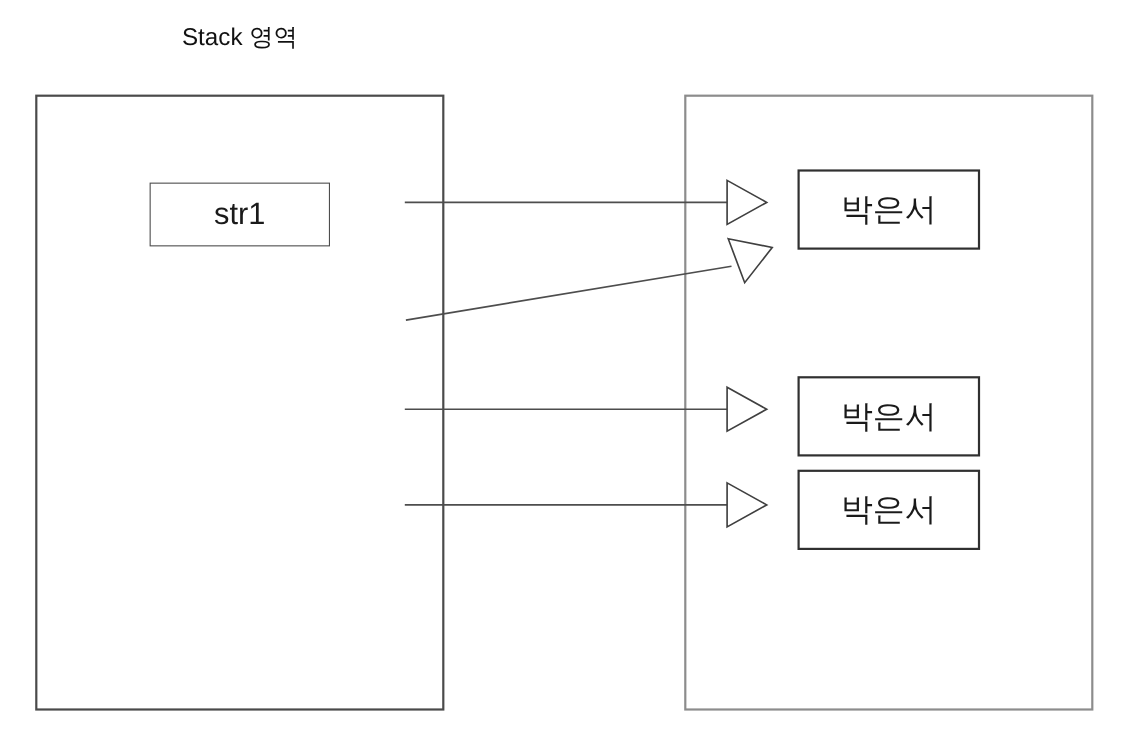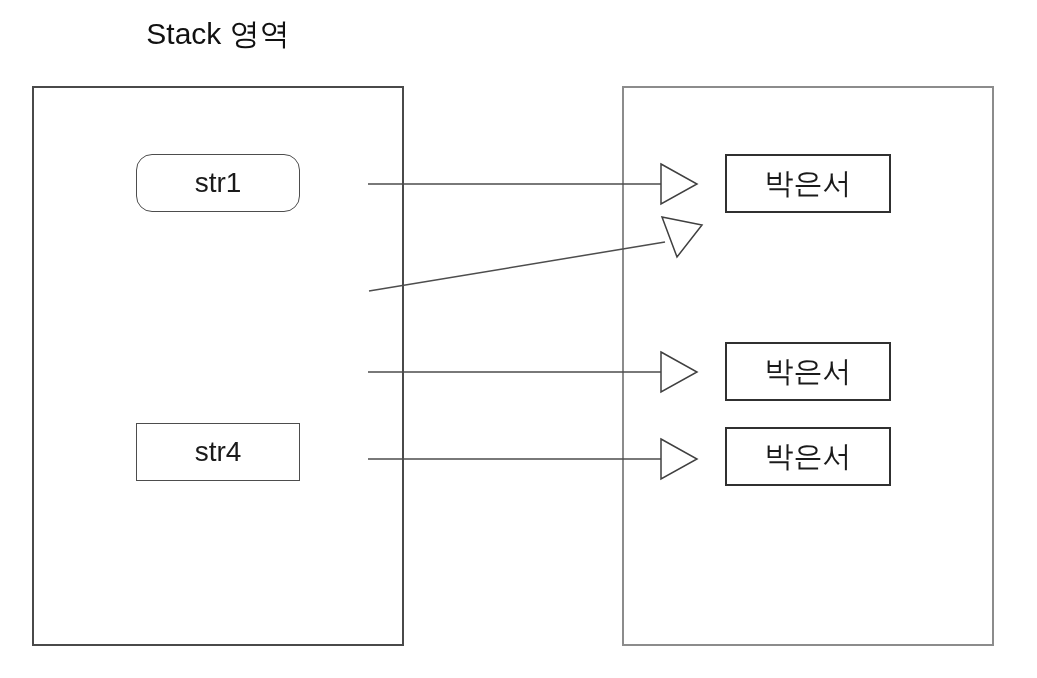--- a/index.html
+++ b/index.html
@@ -14,21 +14,21 @@
     background: #ffffff;
     font-family: "Liberation Sans", sans-serif;
     color: #1a1a1a;
     overflow: hidden;
   }
   .region-title {
     position: absolute;
     top: 14px;
     width: 372px;
     text-align: center;
-    font-size: 30px;
+    font-size: 22px;
     line-height: 40px;
     color: #111111;
     white-space: nowrap;
   }
   .stack-title { left: 32px; }
   .heap-title  { left: 622px; }
 
   .region {
     position: absolute;
     top: 86px;
@@ -55,29 +55,29 @@
     justify-content: center;
     white-space: nowrap;
   }
   .stack-node {
     left: 136px;
     width: 164px;
     height: 58px;
     border: 1.5px solid #4d4d4d;
     font-size: 28px;
   }
-  .n-str1 { top: 154px; border-radius: 16px; }
+  .n-str1 { top: 166px; }
   .n-str2 { top: 244px; }
   .n-str3 { top: 334px; }
   .n-str4 { top: 423px; }
 
   .heap-node {
     left: 725px;
     width: 166px;
-    height: 59px;
+    height: 73px;
     border: 2px solid #303030;
     font-size: 29px;
   }
   .n-heap1 { top: 154px; }
   .n-heap2 { top: 342px; }
   .n-heap3 { top: 427px; }
 
   .arrow-layer {
     position: absolute;
     left: 0;
@@ -120,19 +120,18 @@
       <line x1="368" y1="372" x2="661" y2="372"></line>
       <polygon points="661,352 697,372 661,392"></polygon>
     </g>
     <g>
       <line x1="368" y1="459" x2="661" y2="459"></line>
       <polygon points="661,439 697,459 661,479"></polygon>
     </g>
   </svg>
 
   <div class="node stack-node n-str1">str1</div>
-  <div class="node stack-node n-str4">str4</div>
 
   <div class="node heap-node n-heap1">박은서</div>
   <div class="node heap-node n-heap2">박은서</div>
   <div class="node heap-node n-heap3">박은서</div>
 
 </div>
 
 </body></html>

